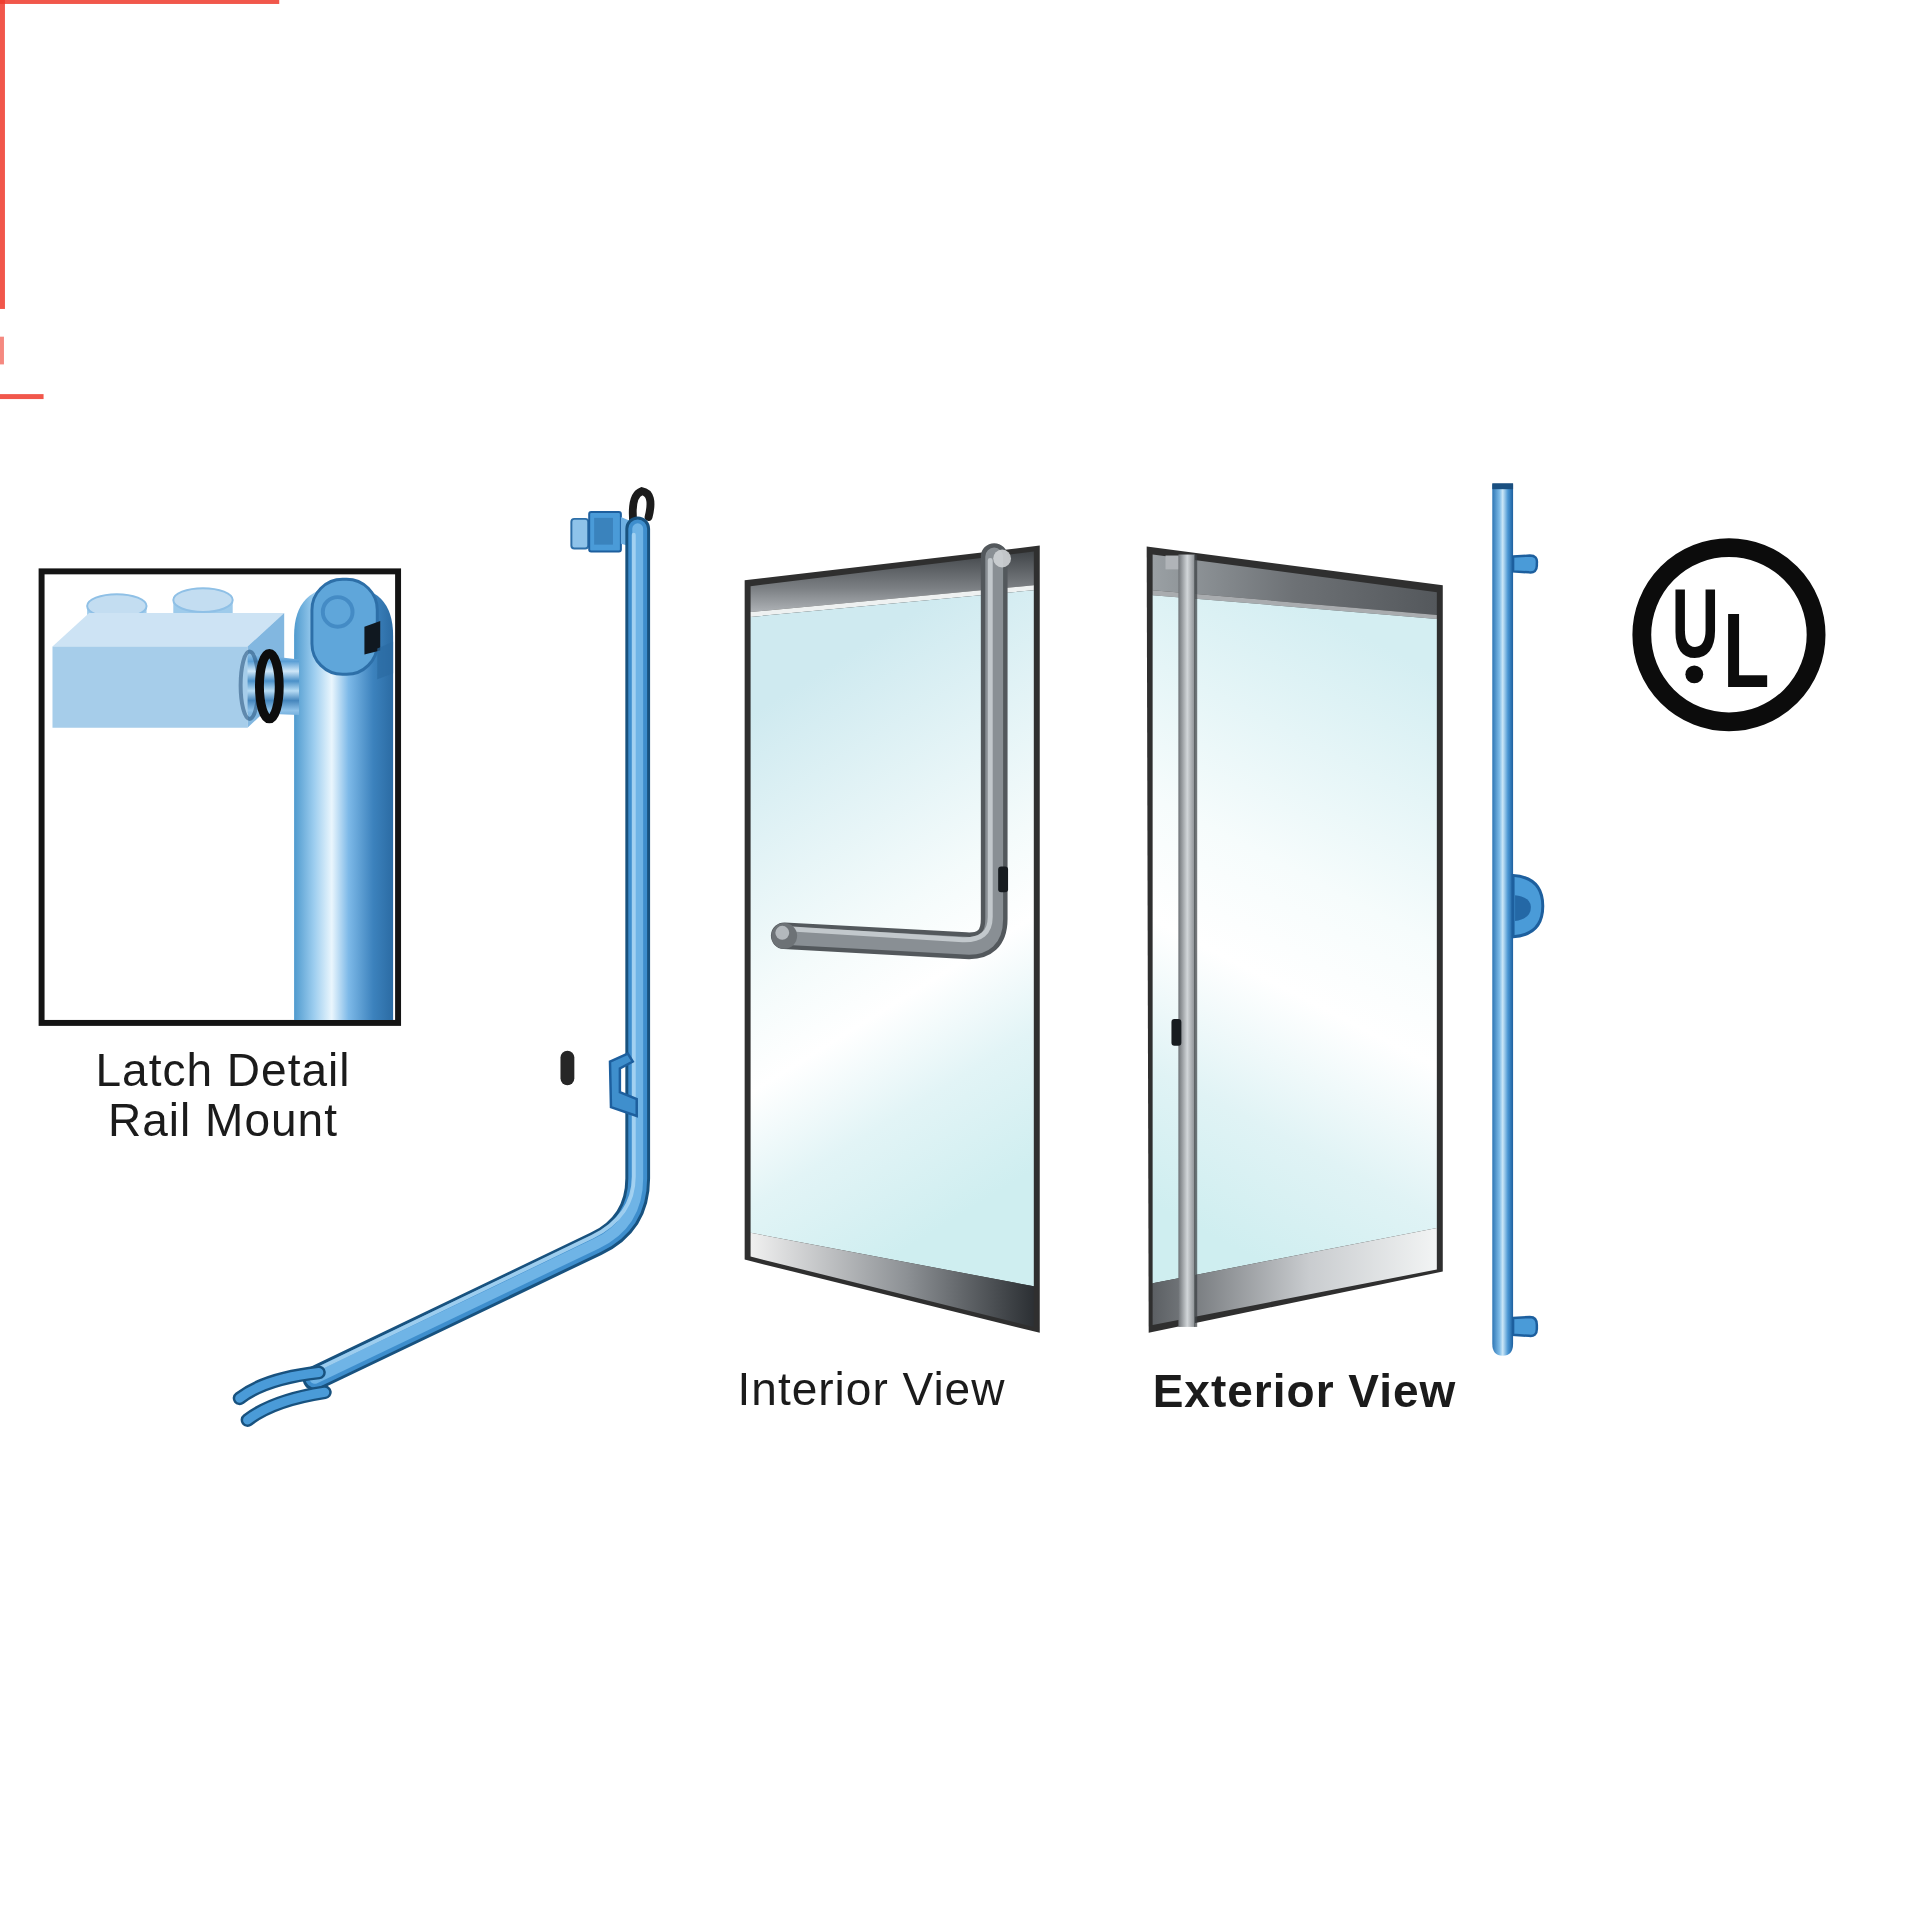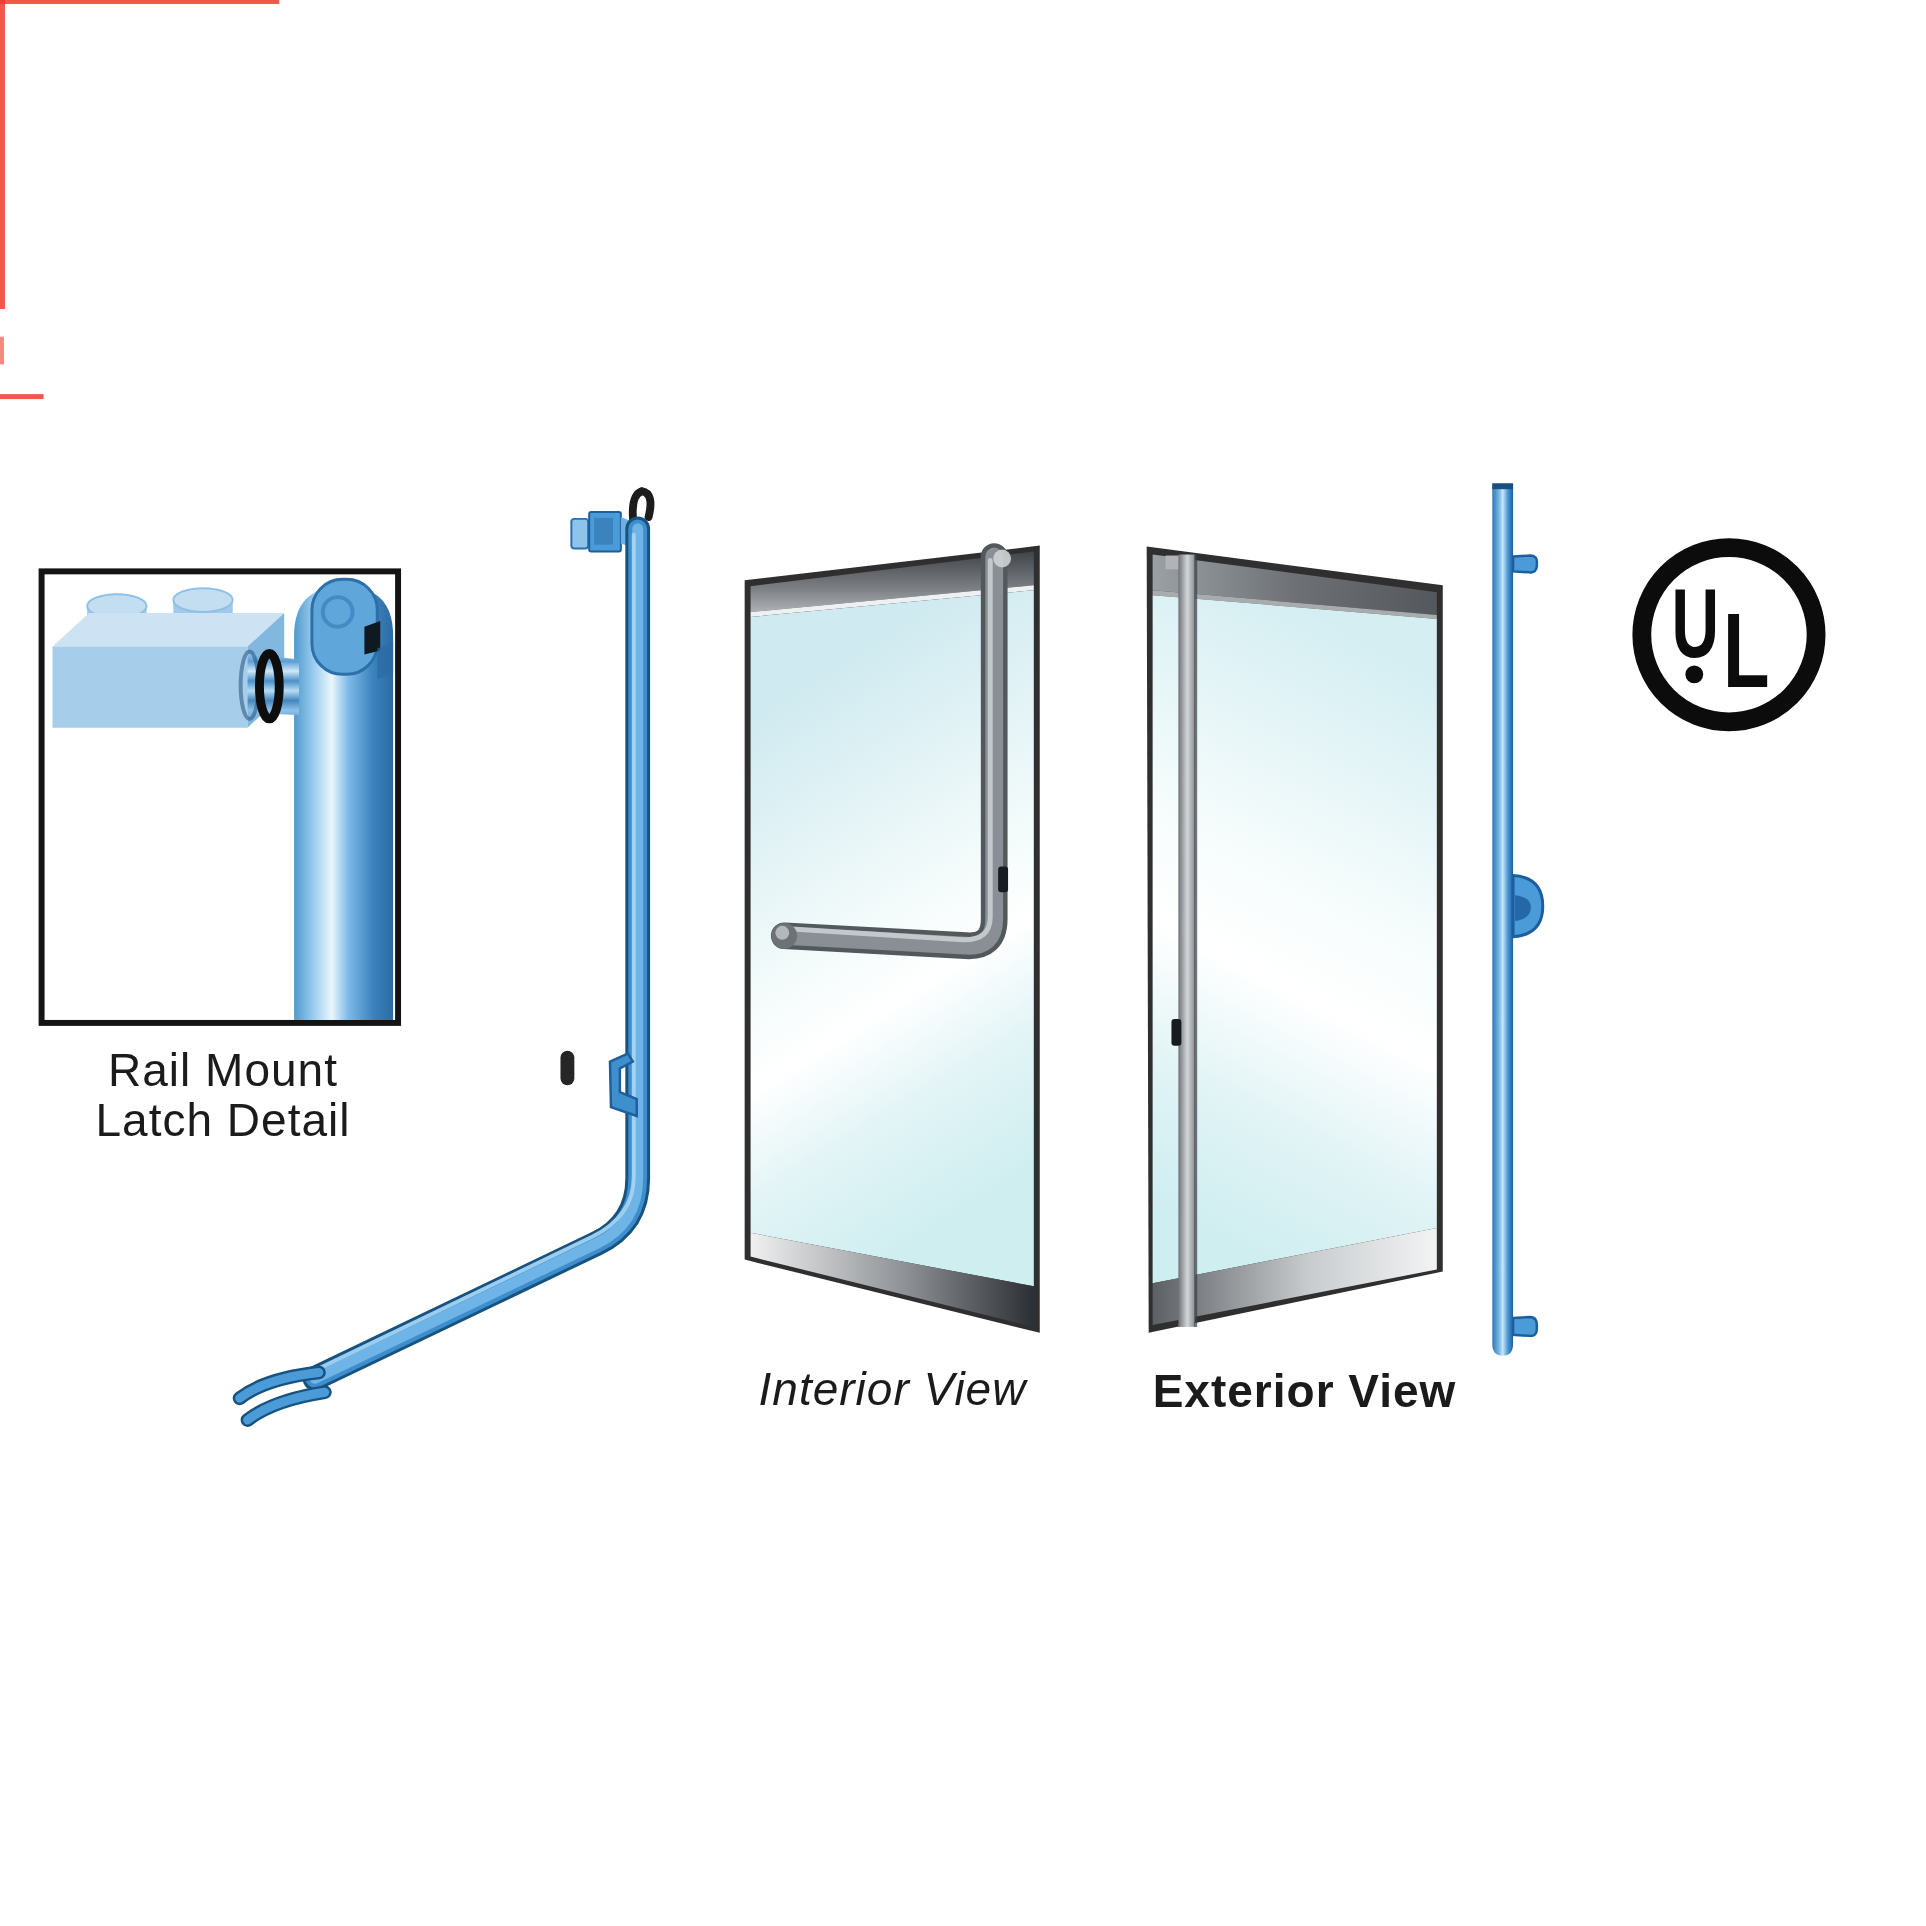--- a/index.html
+++ b/index.html
@@ -6,21 +6,21 @@
   body{
     width:1927px;height:1927px;position:relative;background:#ffffff;overflow:hidden;
     font-family:"Liberation Sans", sans-serif;
   }
   #scene{position:absolute;left:0;top:0;}
   .caption{
     position:absolute;text-align:center;color:#1b1b1b;
     font-size:46px;line-height:50px;letter-spacing:1px;font-weight:400;
   }
   .caption-detail{left:45px;top:1045px;width:356px;}
-  .caption-interior{left:735px;top:1364px;width:315px;font-style:italic;}
+  .caption-interior{left:714px;top:1364px;width:315px;}
   .caption-exterior{left:1141px;top:1366px;width:327px;font-weight:bold;}
 </style>
 </head>
 <body>
 
 <svg id="scene" width="1927" height="1927" viewBox="0 0 1946 1946">
   <defs>
     <linearGradient id="insetRail" gradientUnits="userSpaceOnUse" x1="297" y1="0" x2="397" y2="0">
       <stop offset="0" stop-color="#4f9ace"></stop>
         <stop offset="0.2" stop-color="#9ccdef"></stop>
@@ -206,18 +206,18 @@
 
   <g>
     <circle cx="1746" cy="641" r="88" fill="none" stroke="#0c0c0c" stroke-width="19"></circle>
     <text x="1688" y="663" font-family="Liberation Sans, sans-serif" font-weight="bold" font-size="100" fill="#0c0c0c" textLength="48" lengthAdjust="spacingAndGlyphs">U</text>
     <text x="1740" y="694" font-family="Liberation Sans, sans-serif" font-weight="bold" font-size="106" fill="#0c0c0c" textLength="47" lengthAdjust="spacingAndGlyphs">L</text>
     <circle cx="1711" cy="681" r="9" fill="#0c0c0c"></circle>
   </g>
 </svg>
 
 <div class="caption caption-detail">
+  <div>Latch Detail</div>
   <div>Rail Mount</div>
-  <div>Latch Detail</div>
 </div>
 <div class="caption caption-interior">Interior View</div>
 <div class="caption caption-exterior">Exterior View</div>
 
 
 </body></html>

